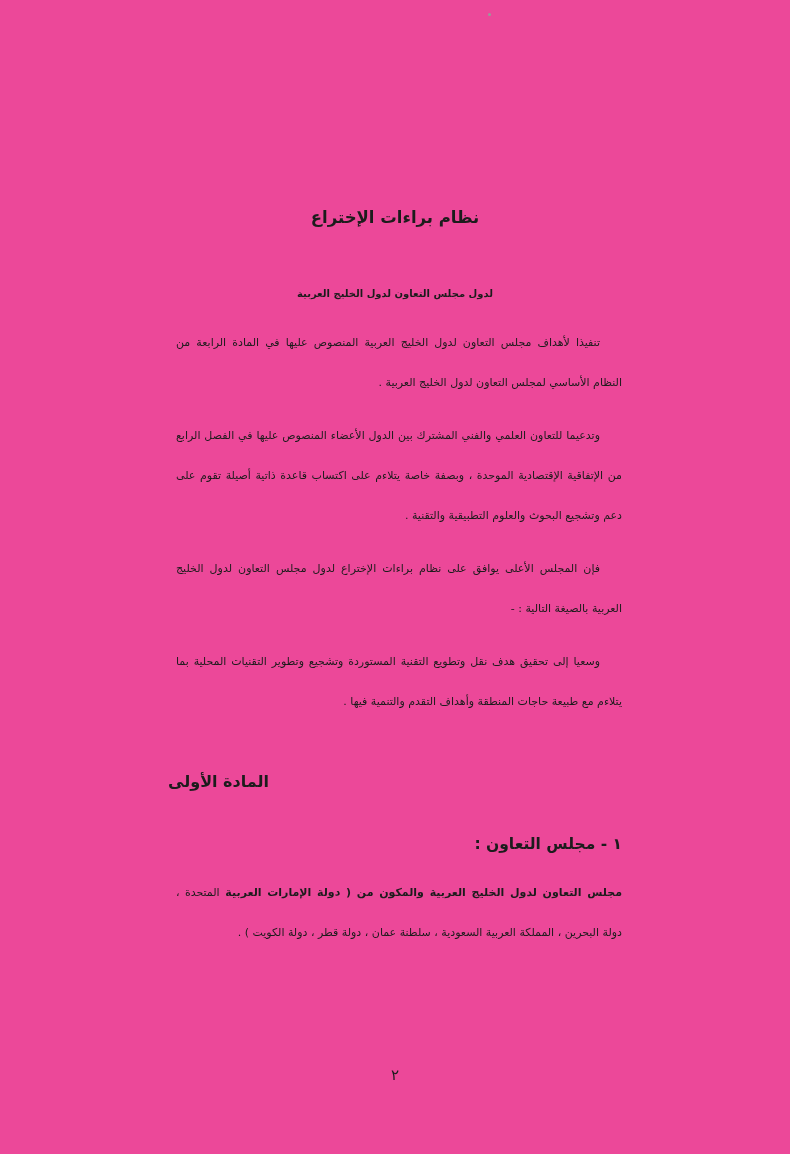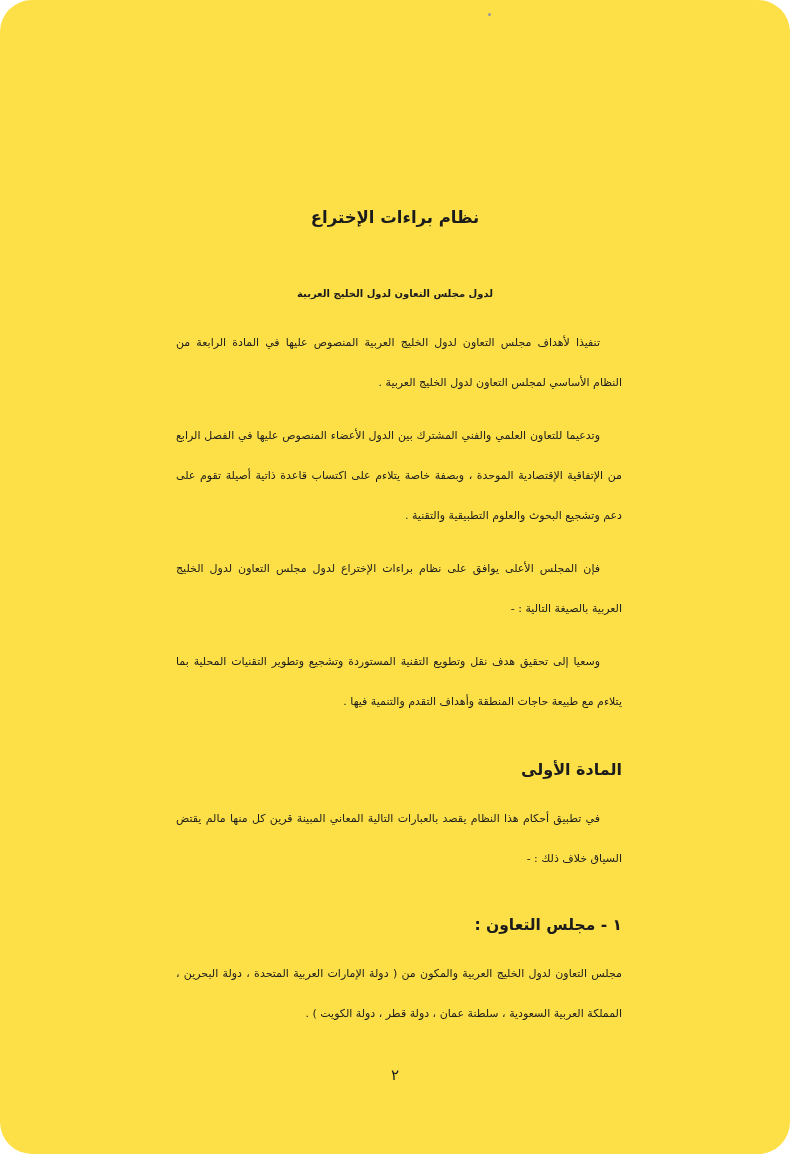--- a/index.html
+++ b/index.html
@@ -5,25 +5,24 @@
   html, body {
     margin: 0;
     padding: 0;
     background: #ffffff;
   }
   .page {
     position: relative;
     width: 790px;
     height: 1154px;
     margin: 0 auto;
-    background: #fde047;
+    background: #ec4899;
     font-family: "DejaVu Sans", sans-serif;
     color: #1c1c1c;
     overflow: hidden;
-    border-radius: 32px;
   }
   .scan-speck {
     position: absolute;
     top: 13px;
     left: 488px;
     width: 3px;
     height: 3px;
     border-radius: 50%;
     background: #9a9a9a;
   }
@@ -48,35 +47,35 @@
   .para {
     margin: 13px 0 0 8px;
     font-size: 11px;
     line-height: 40px;
     text-align: justify;
   }
   .para.indent {
     text-indent: 22px;
   }
   .article-heading {
-    margin: 32px 0 0 0;
-    text-align: right;
+    margin: 44px 0 0 0;
+    text-align: left;
     font-size: 16px;
     font-weight: 700;
     line-height: 32px;
   }
   .item-heading {
     margin: 30px 0 0 0;
     text-align: right;
     font-size: 15.5px;
     font-weight: 700;
     line-height: 32px;
   }
   .para .lead {
-    font-weight: 400;
+    font-weight: 700;
   }
   .page-number {
     position: absolute;
     left: 0;
     right: 0;
     bottom: 70px;
     text-align: center;
     font-size: 15px;
     direction: rtl;
     color: #1c1c1c;
@@ -98,21 +97,20 @@
     <p class="para indent">تنفيذا لأهداف مجلس التعاون لدول الخليج العربية المنصوص عليها في المادة الرابعة من النظام الأساسي لمجلس التعاون لدول الخليج العربية .</p>
 
     <p class="para indent">وتدعيما للتعاون العلمي والفني المشترك بين الدول الأعضاء المنصوص عليها في الفصل الرابع من الإتفاقية الإقتصادية الموحدة ، وبصفة خاصة يتلاءم على اكتساب قاعدة ذاتية أصيلة تقوم على دعم وتشجيع البحوث والعلوم التطبيقية والتقنية .</p>
 
     <p class="para indent">فإن المجلس الأعلى يوافق على نظام براءات الإختراع لدول مجلس التعاون لدول الخليج العربية بالصيغة التالية : -</p>
 
     <p class="para indent">وسعيا إلى تحقيق هدف نقل وتطويع التقنية المستوردة وتشجيع وتطوير التقنيات المحلية بما يتلاءم مع طبيعة حاجات المنطقة وأهداف التقدم والتنمية فيها .</p>
 
     <h3 class="article-heading">المادة الأولى</h3>
 
-    <p class="para indent">في تطبيق أحكام هذا النظام يقصد بالعبارات التالية المعاني المبينة قرين كل منها مالم يقتض السياق خلاف ذلك : -</p>
 
     <h4 class="item-heading">١ - مجلس التعاون :</h4>
 
     <p class="para"><span class="lead">مجلس التعاون لدول الخليج العربية والمكون من ( دولة الإمارات العربية </span><span>المتحدة ، دولة البحرين ، المملكة العربية السعودية ، سلطنة عمان ، دولة قطر ، دولة الكويت ) .</span></p>
 
   </div>
 
   <div class="page-number">٢</div>
 
 </div>

